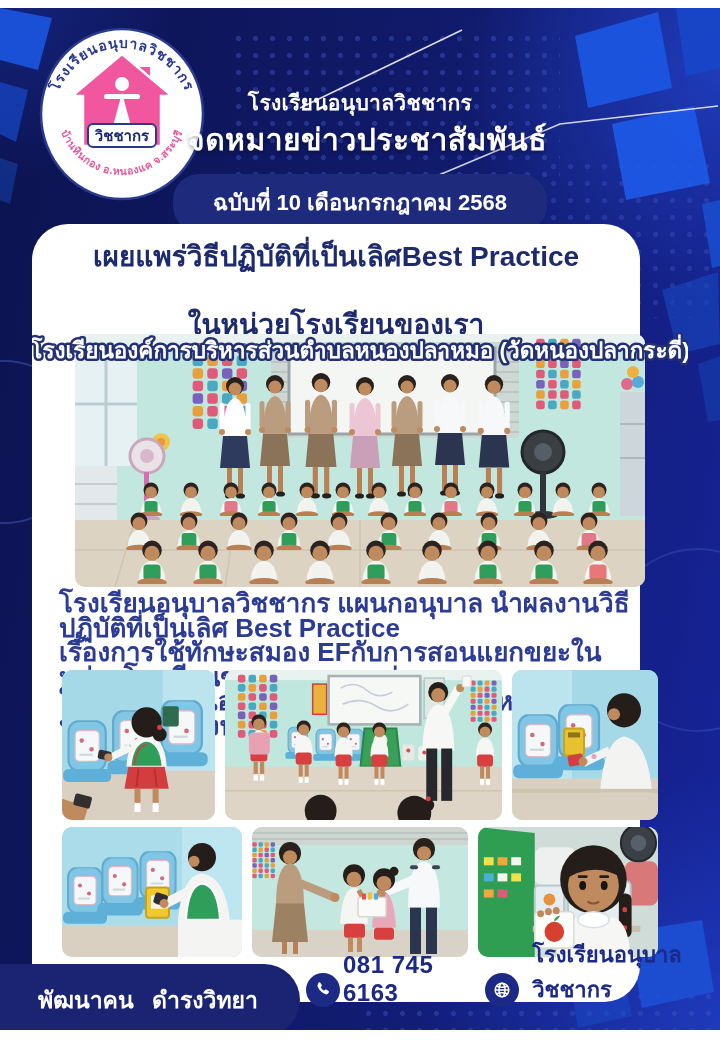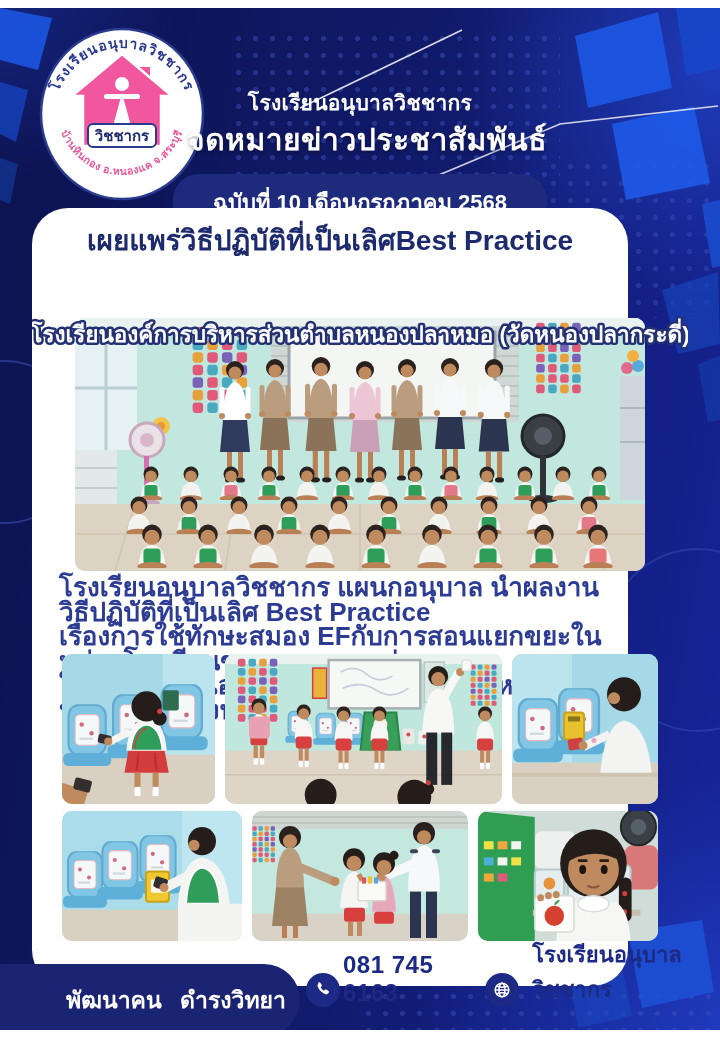--- a/index.html
+++ b/index.html
@@ -21,41 +21,41 @@
 
   .school-name{position:absolute;left:0;right:0;top:78px;text-align:center;
     color:#fff;font-size:21px;font-weight:700;letter-spacing:.3px;}
   .news-title{position:absolute;left:0;right:0;top:108px;text-align:center;padding-left:14px;
     color:#fff;font-size:30px;font-weight:800;letter-spacing:.5px;
     text-shadow:0 2px 4px rgba(0,0,0,.35);}
   .issue-pill{position:absolute;left:50%;top:166px;transform:translateX(-50%);
     background:#1e2b7d;border-radius:26px;height:50px;line-height:50px;padding:4px 40px;
     color:#fff;font-size:22px;font-weight:700;white-space:nowrap;z-index:4;}
 
-  .card{position:absolute;left:32px;top:200px;width:596px;height:778px;background:#fff;
-    border-radius:36px;z-index:5;}
+  .card{position:absolute;left:32px;top:216px;width:596px;height:778px;background:#fff;
+    border-radius:36px;z-index:5;padding-left:12px;}
   .a-title{position:absolute;left:0;right:0;text-align:center;color:#1d2b6e;
     font-size:28px;font-weight:800;white-space:nowrap;}
   .banner-svg{position:absolute;left:0;top:106px;width:656px;height:42px;z-index:7;}
   .photo{position:absolute;border-radius:10px;overflow:hidden;background:#cfe7e2;}
   .photo svg{display:block;width:100%;height:100%;}
   .main-photo{left:43px;top:110px;width:570px;height:253px;}
   .body-text{position:absolute;left:27px;right:8px;top:367px;color:#2c3c94;
     font-size:26px;font-weight:600;line-height:24.6px;}
   .ph-r1{top:446px;height:150px;} .ph-r2{top:603px;height:130px;}
 
   .contact{position:absolute;left:306px;top:955px;height:44px;display:flex;align-items:flex-end;
     gap:3px;z-index:8;}
   .cicon{width:34px;height:34px;border-radius:50%;background:#1d2a85;display:flex;
     align-items:center;justify-content:center;flex:0 0 auto;}
   .cicon svg{width:20px;height:20px;}
   .phone-num{color:#1d2a85;font-size:24px;font-weight:700;letter-spacing:.5px;}
   .site-name{color:#1d2a85;font-size:22px;font-weight:700;margin-left:10px;}
   .motto-tab{position:absolute;left:0;top:956px;width:300px;height:72px;background:#1b2472;
-    border-radius:0 36px 36px 0;z-index:7;display:flex;align-items:center;padding-left:66px;
+    border-radius:0 36px 36px 0;z-index:7;display:flex;align-items:center;padding-left:38px;
     box-sizing:border-box;}
   .motto{color:#fff;font-size:23px;font-weight:700;word-spacing:12px;}
 
   .hline{position:absolute;pointer-events:none;}
 </style>
 </head>
 <body>
 
 <svg width="0" height="0" style="position:absolute" aria-hidden="true">
 <defs>
@@ -183,20 +183,21 @@
     <rect x="50" y="98" width="68" height="23" rx="5" fill="#ffffff" stroke="#2a3a8f" stroke-width="2"></rect>
     <text x="84" y="115" text-anchor="middle" font-size="15" font-weight="800" fill="#1d2b6e">วิชชากร</text>
   </svg>
 
   <div class="school-name">โรงเรียนอนุบาลวิชชากร</div>
   <div class="news-title">จดหมายข่าวประชาสัมพันธ์</div>
   <div class="issue-pill">ฉบับที่ 10 เดือนกรกฎาคม 2568</div>
 
   <div class="card">
     <div class="a-title" style="top:10px">เผยแพร่วิธีปฏิบัติที่เป็นเลิศBest Practice</div>
+    <div class="a-title" style="top:78px">ในหน่วยโรงเรียนของเรา</div>
 
     <svg class="banner-svg" viewBox="0 0 656 42">
       <text x="328" y="28" text-anchor="middle" font-size="22.5" font-weight="800" fill="#ffffff" stroke="#233174" stroke-width="5" paint-order="stroke" stroke-linejoin="round">โรงเรียนองค์การบริหารส่วนตำบลหนองปลาหมอ (วัดหนองปลากระดี่)</text>
     </svg>
 
     <figure class="photo main-photo" style="margin:0">
       <svg viewBox="0 0 570 253" preserveAspectRatio="none">
         <rect x="0" y="0" width="570" height="190" fill="#c2e7de"></rect>
         <rect x="0" y="0" width="570" height="13" fill="#e9f2ee"></rect>
         <rect x="0" y="10" width="62" height="122" fill="#e6f1f4"></rect>

